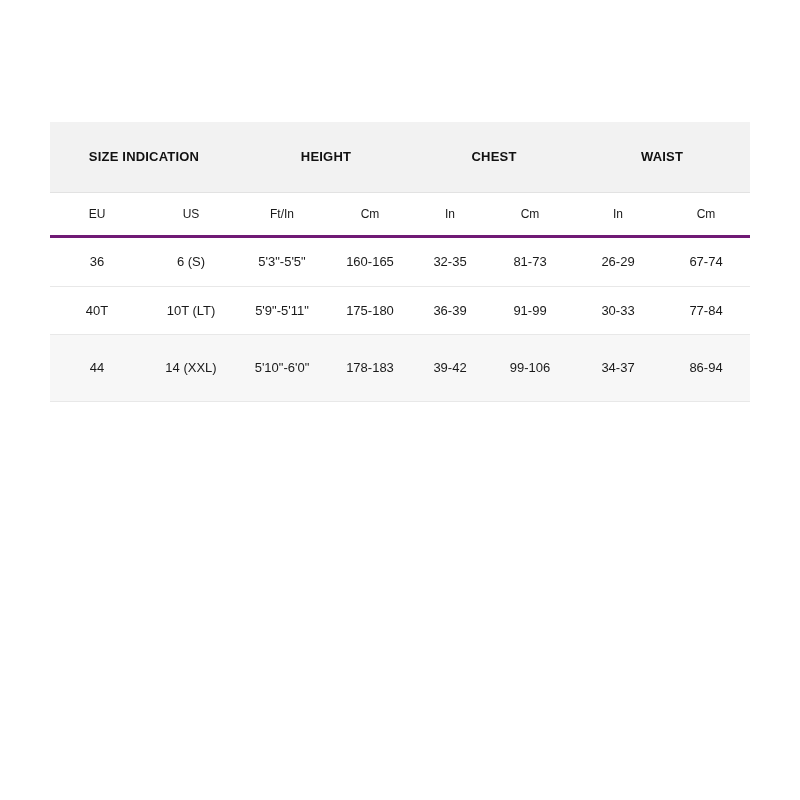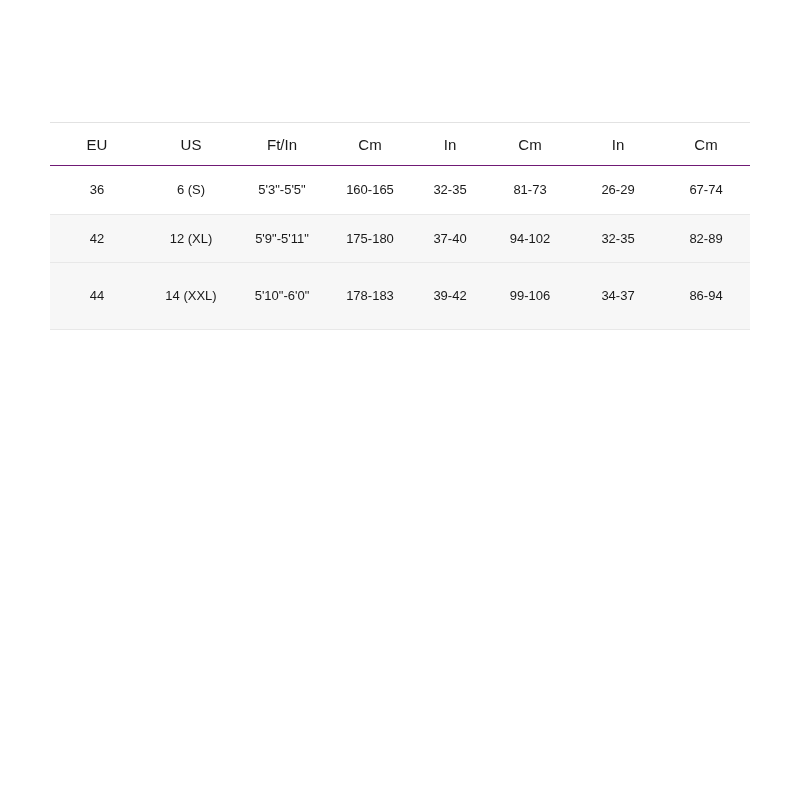--- a/index.html
+++ b/index.html
@@ -57,25 +57,25 @@
     height: 70px;
     padding: 0 4px;
     line-height: 1.55;
   }
 
   tr.sub-row {
     background: #ffffff;
   }
   tr.sub-row th {
     font-weight: normal;
-    font-size: 15px;
+    font-size: 12px;
     color: #1a1a1a;
     height: 42px;
     border-top: 1px solid #e2e2e2;
-    border-bottom: 1px solid #701a75;
+    border-bottom: 3px solid #701a75;
   }
 
   tbody tr.data-row td {
     height: 43.5px;
     font-size: 13px;
     color: #1a1a1a;
     border-bottom: 1px solid #e8e8e8;
     line-height: 1.5;
     padding: 2px 4px;
   }
@@ -108,20 +108,26 @@
         <col class="c-eu">
           <col class="c-us">
         <col class="c-ftin">
           <col class="c-hcm">
         <col class="c-cin">
           <col class="c-ccm">
         <col class="c-win">
           <col class="c-wcm">
       </colgroup>
       <thead>
+        <tr class="group-row">
+          <th colspan="2">SIZE INDICATION</th>
+          <th colspan="2">HEIGHT</th>
+          <th colspan="2">CHEST</th>
+          <th colspan="2">WAIST</th>
+        </tr>
         <tr class="sub-row">
           <th>EU</th>
           <th>US</th>
           <th>Ft/In</th>
           <th>Cm</th>
           <th>In</th>
           <th>Cm</th>
           <th>In</th>
           <th>Cm</th>
         </tr>
@@ -146,44 +152,44 @@
             <td>
               <span class="cell-wrap">81-73</span>
             </td>
             <td>
               <span class="cell-wrap">26-29</span>
             </td>
             <td>
               <span class="cell-wrap">67-74</span>
             </td>
           </tr>
-          <tr class="data-row alt">
-            <td>
-              <span class="cell-wrap">42</span>
-            </td>
-            <td>
-              <span class="cell-wrap">12 (XL)</span>
+          <tr class="data-row plain">
+            <td>
+              <span class="cell-wrap">40T</span>
+            </td>
+            <td>
+              <span class="cell-wrap">10T (LT)</span>
             </td>
             <td>
               <span class="cell-wrap">5'9"-5'11"</span>
             </td>
             <td>
               <span class="cell-wrap">175-180</span>
             </td>
             <td>
-              <span class="cell-wrap">37-40</span>
-            </td>
-            <td>
-              <span class="cell-wrap">94-102</span>
-            </td>
-            <td>
-              <span class="cell-wrap">32-35</span>
-            </td>
-            <td>
-              <span class="cell-wrap">82-89</span>
+              <span class="cell-wrap">36-39</span>
+            </td>
+            <td>
+              <span class="cell-wrap">91-99</span>
+            </td>
+            <td>
+              <span class="cell-wrap">30-33</span>
+            </td>
+            <td>
+              <span class="cell-wrap">77-84</span>
             </td>
           </tr>
           <tr class="data-row alt tall">
             <td>
               <span class="cell-wrap">44</span>
             </td>
             <td>
               <span class="cell-wrap">14 (XXL)</span>
             </td>
             <td>

